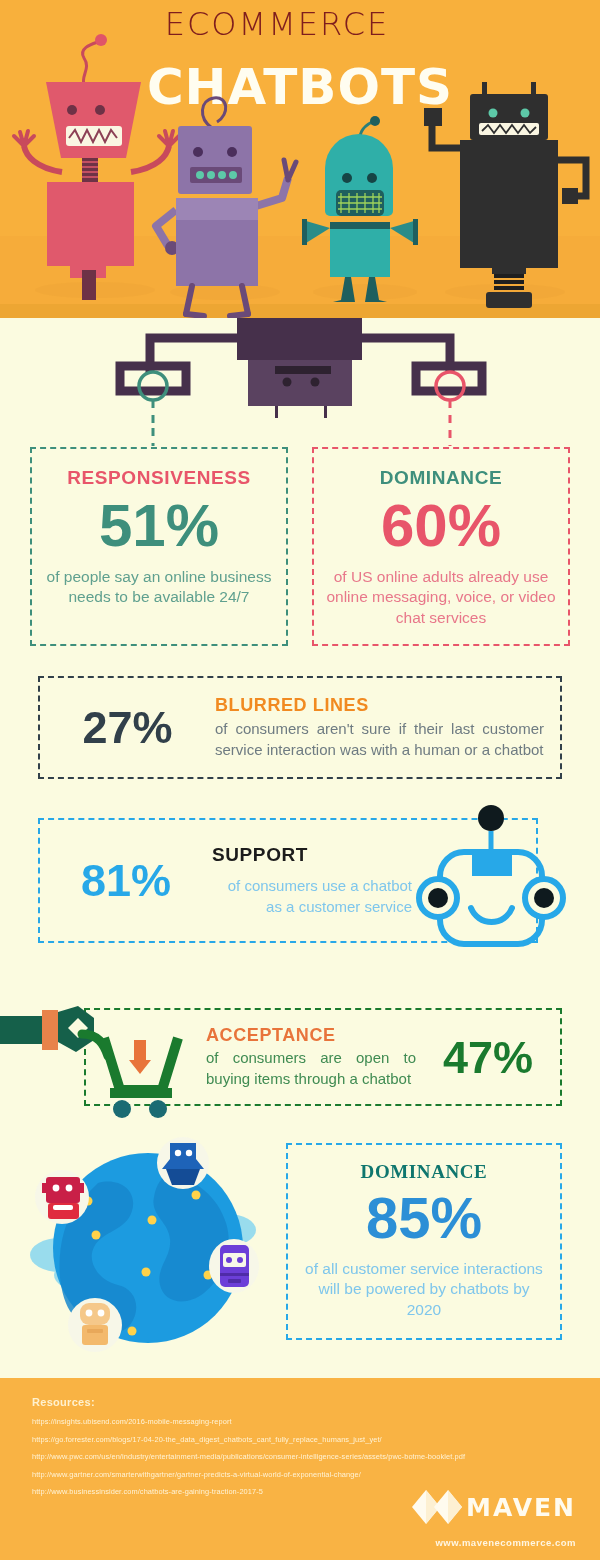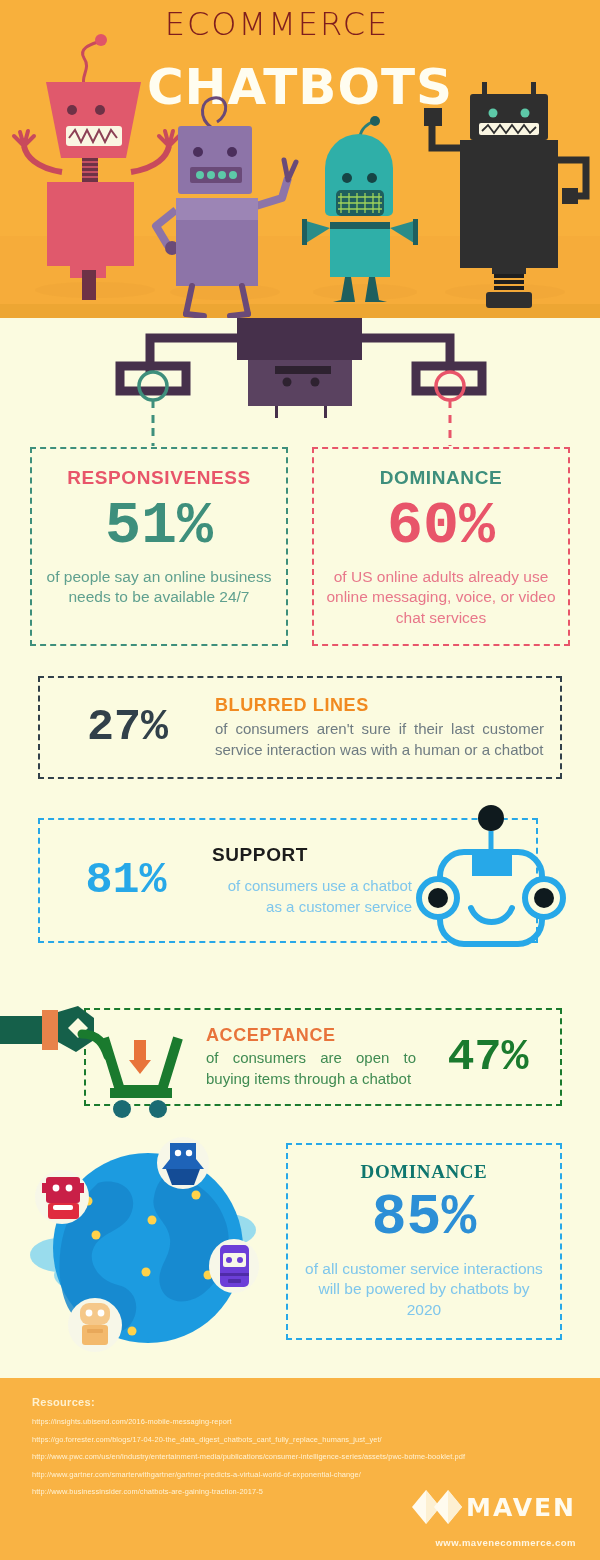--- a/index.html
+++ b/index.html
@@ -76,21 +76,21 @@
   }
   .box-title {
     text-align: center;
     font-weight: bold;
     letter-spacing: .6px;
     font-family: "Liberation Sans", sans-serif;
   }
   .box-pct {
     text-align: center;
     font-weight: bold;
-    font-family: Liberation Mono, monospace;
+    font-family: Liberation Sans, sans-serif;
     line-height: 1;
   }
   .box-desc {
     text-align: center;
     line-height: 1.32;
     font-family: "Liberation Sans", sans-serif;
   }
 
   
   #box-resp { left: 30px; top: 447px; width: 258px; height: 199px; border-color: #3E8F7C; }

